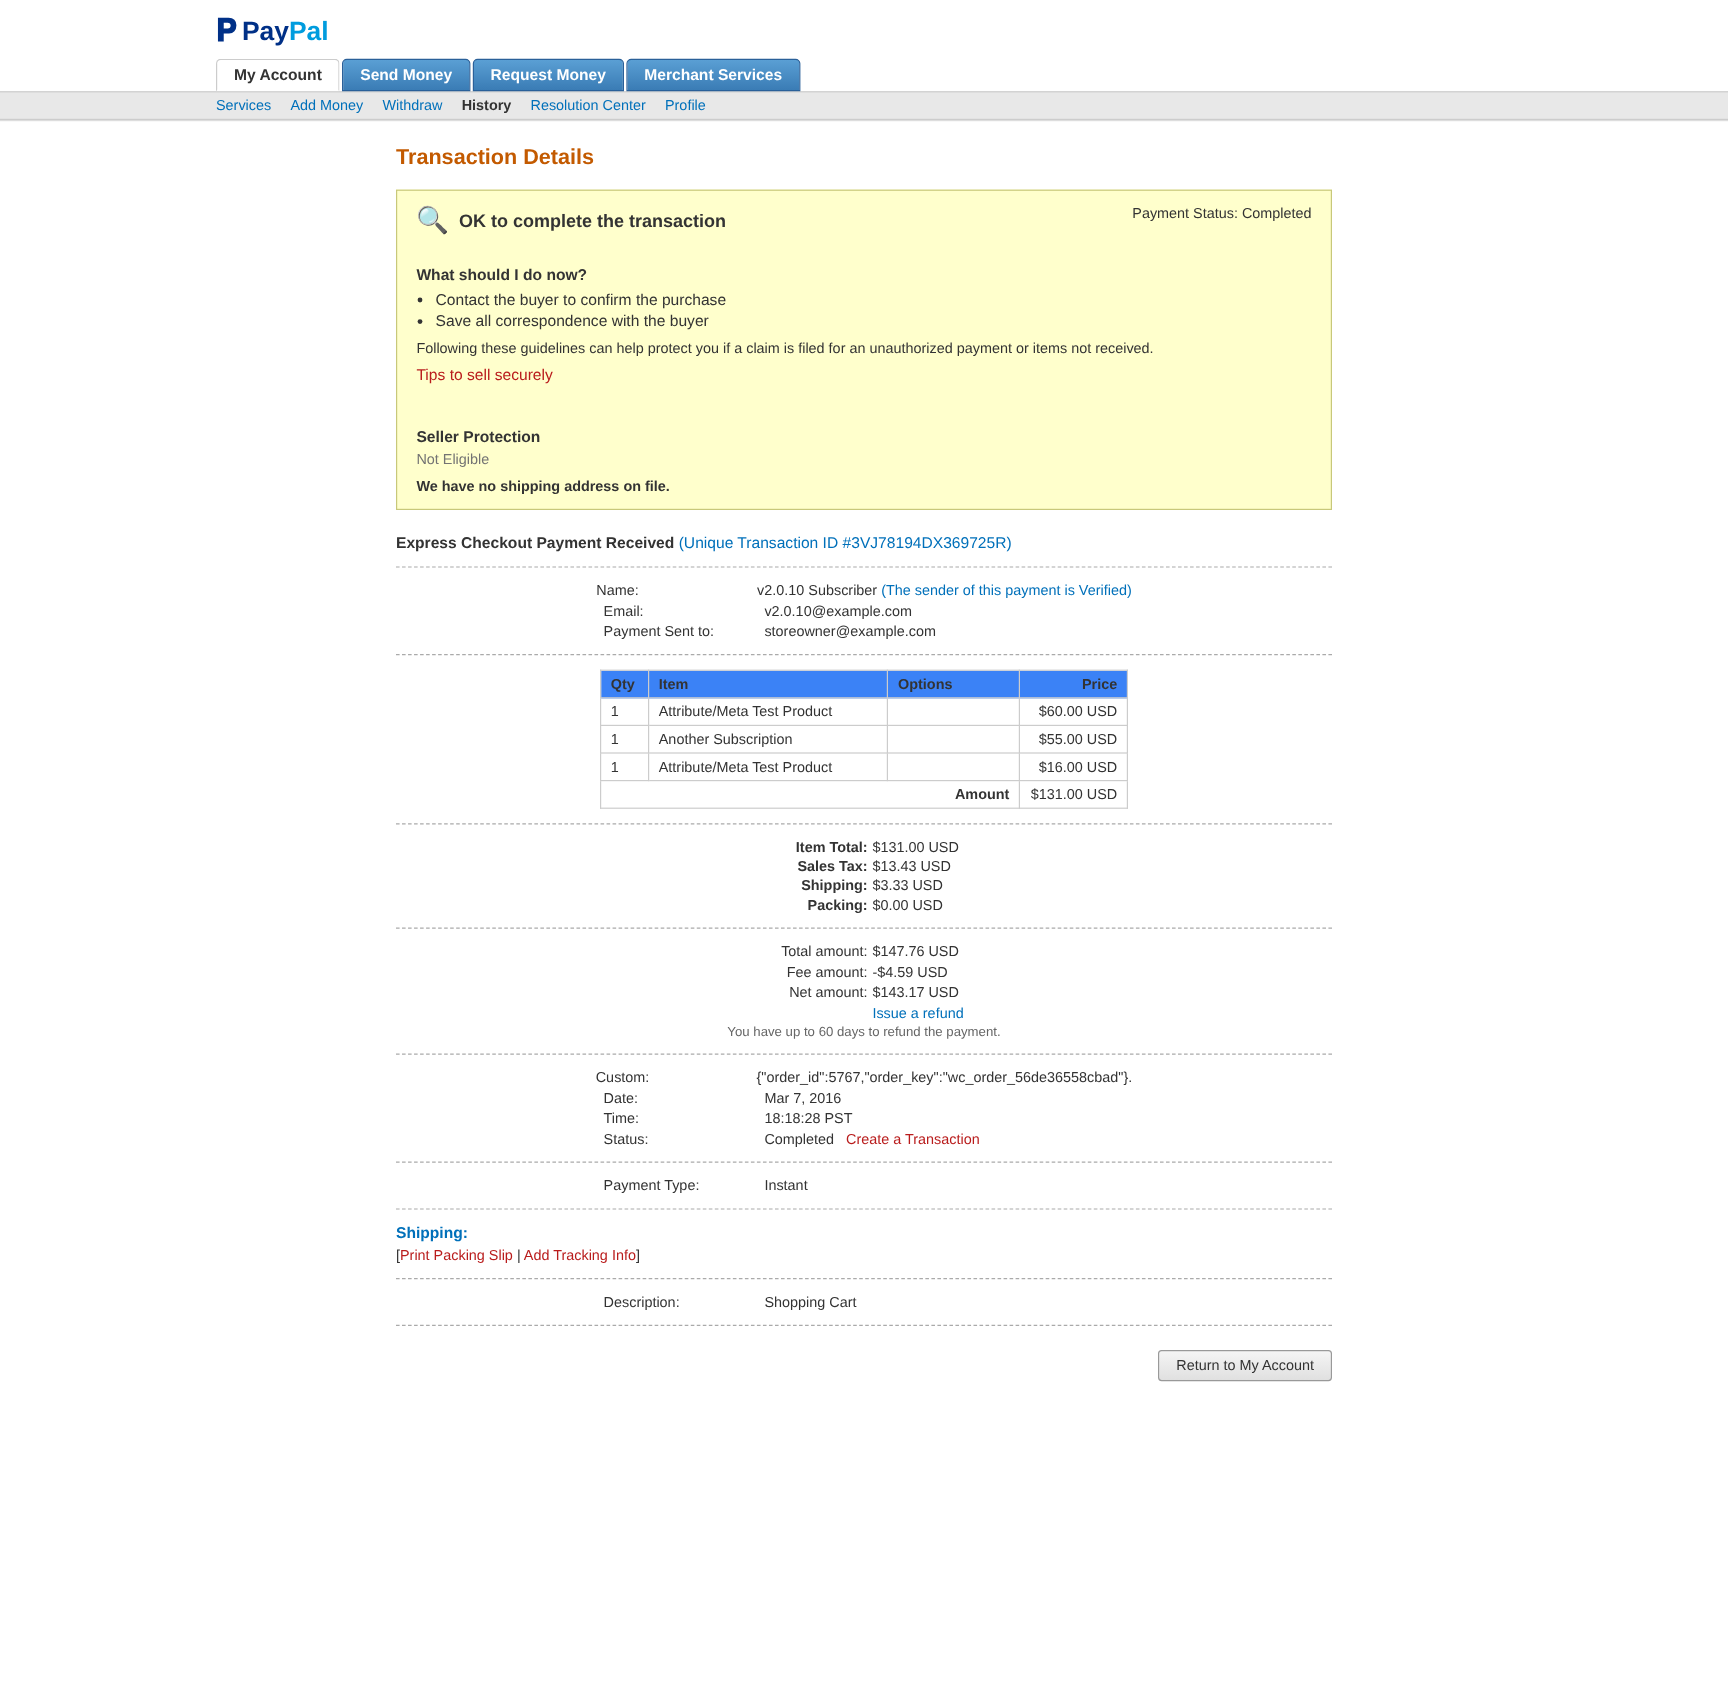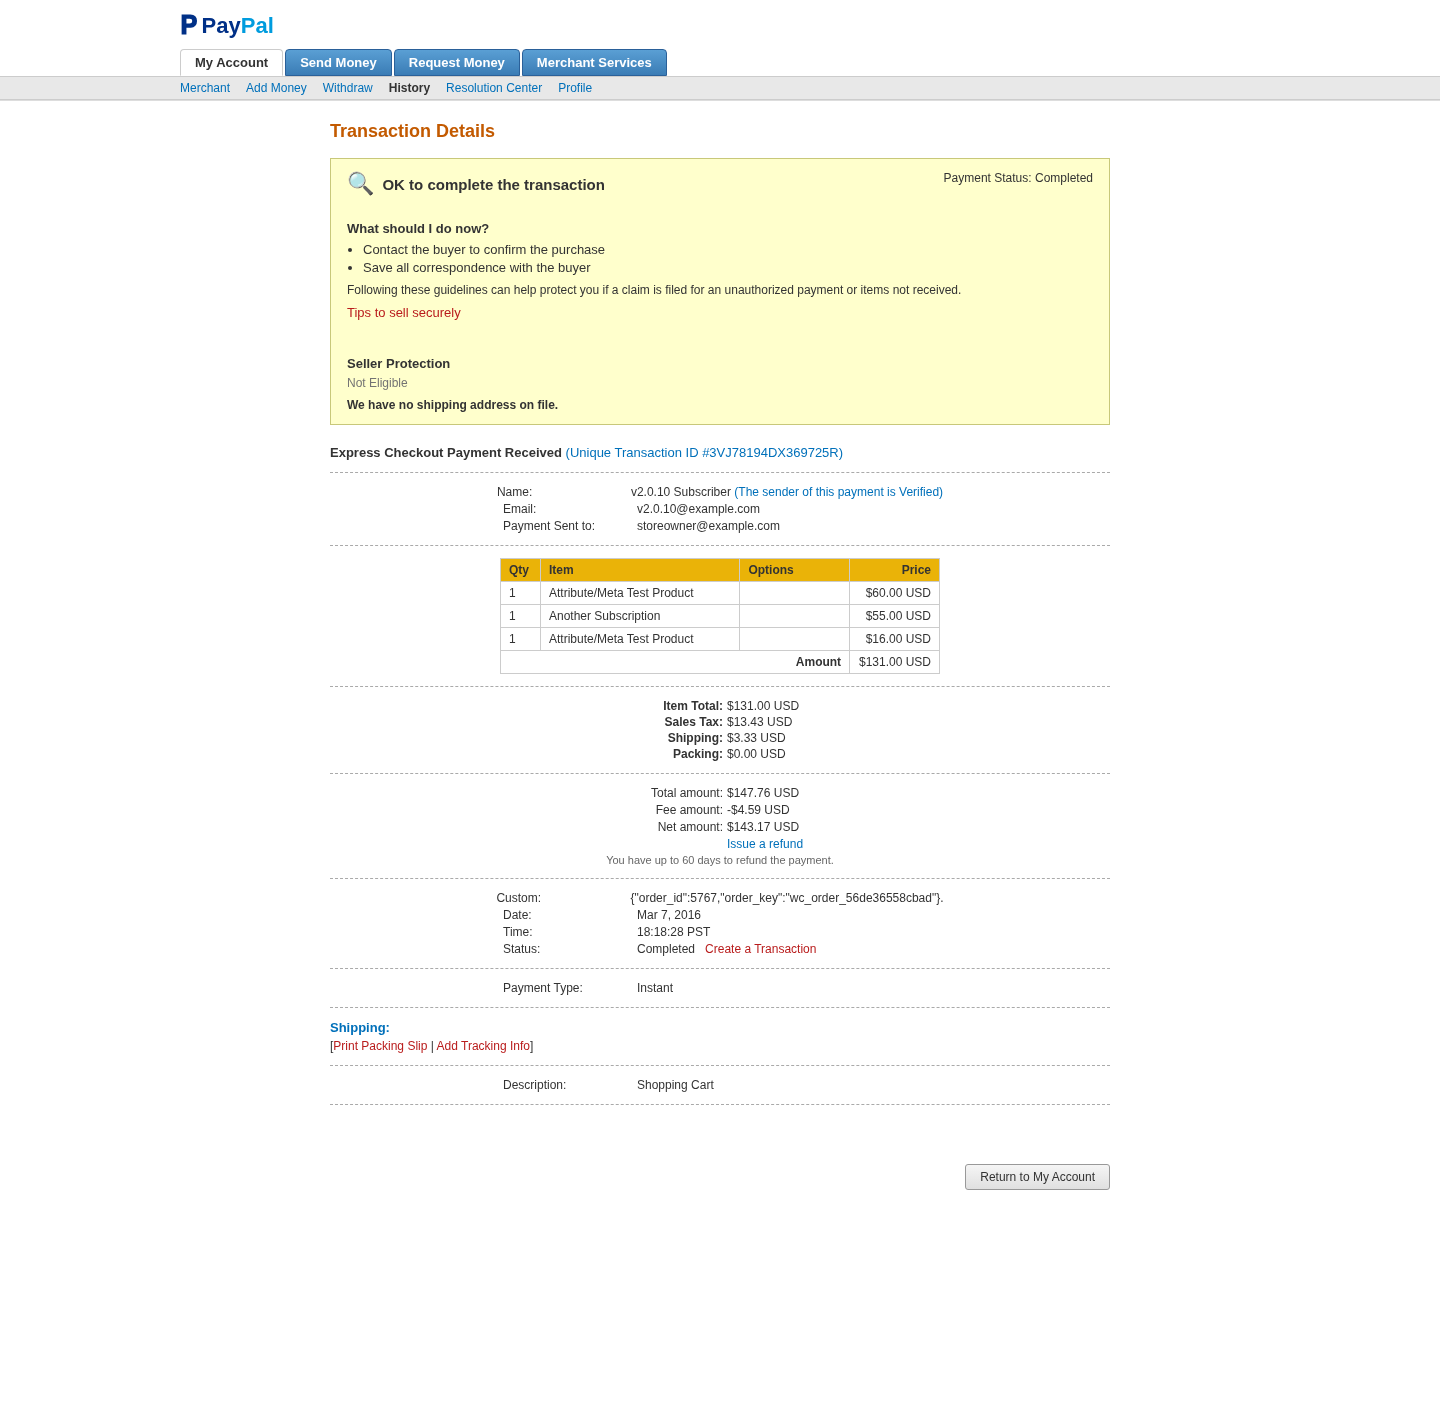--- a/index.html
+++ b/index.html
@@ -72,21 +72,21 @@
     
     .detail-row { display: flex; justify-content: center; margin-bottom: 3px; font-size: 12px; }
     .detail-label { min-width: 130px; font-weight: normal; color: #333; margin-right: 4px; }
     .detail-value { text-align: left; min-width: 300px; }
 
     
     #cart-section { margin-top: 12px; }
     #cart-title { font-weight: bold; font-size: 13px; margin-bottom: 8px; }
     #cart-table-wrap { display: flex; justify-content: center; }
     table.cart { border-collapse: collapse; width: 440px; font-size: 12px; }
-    table.cart th { background: #eab308; border: 1px solid #ccc; padding: 4px 8px; text-align: left; font-weight: bold; }
+    table.cart th { background: #3b82f6; border: 1px solid #ccc; padding: 4px 8px; text-align: left; font-weight: bold; }
     table.cart th.price-col { text-align: right; }
     table.cart td { border: 1px solid #ccc; padding: 4px 8px; }
     table.cart td.price-col { text-align: right; }
     table.cart td.amount-label { text-align: right; font-weight: bold; }
 
     
     .summary-row { display: flex; justify-content: center; margin-bottom: 2px; font-size: 12px; }
     .summary-label { text-align: right; min-width: 130px; margin-right: 4px; font-weight: bold; color: #333; }
     .summary-value { text-align: left; min-width: 120px; }
 
@@ -110,21 +110,20 @@
     
     #return-btn-row { display: flex; justify-content: flex-end; margin-top: 20px; padding-bottom: 20px; }
     #return-btn {
       padding: 5px 14px;
       background: linear-gradient(to bottom, #f5f5f5, #e0e0e0);
       border: 1px solid #999;
       border-radius: 3px;
       font-size: 12px;
       cursor: pointer;
       color: #333;
-      margin-top: 39px;
     }
 
     .verified { color: #0070ba; }
     .status-completed { color: #333; }
   </style>
 </head>
 <body>
 
 <div id="header">
   <div id="logo-area">
@@ -135,21 +134,21 @@
       </span>
     </div>
   </div>
   <div id="main-nav">
     <span class="main-tab active">My Account</span>
     <span class="main-tab blue">Send Money</span>
     <span class="main-tab blue">Request Money</span>
     <span class="main-tab blue">Merchant Services</span>
   </div>
   <div id="sub-nav">
-    <a class="sub-tab">Merchant</a>
+    <a class="sub-tab">Services</a>
     <a class="sub-tab">Add Money</a>
     <a class="sub-tab">Withdraw</a>
     <a class="sub-tab active">History</a>
     <a class="sub-tab">Resolution Center</a>
     <a class="sub-tab">Profile</a>
   </div>
 </div>
 
 <div id="content">
 

